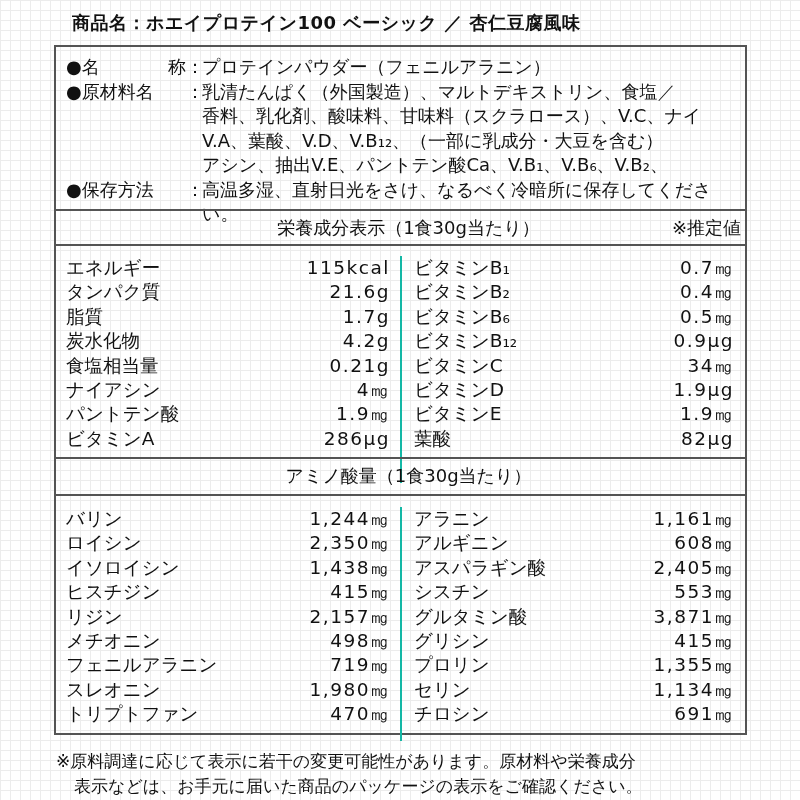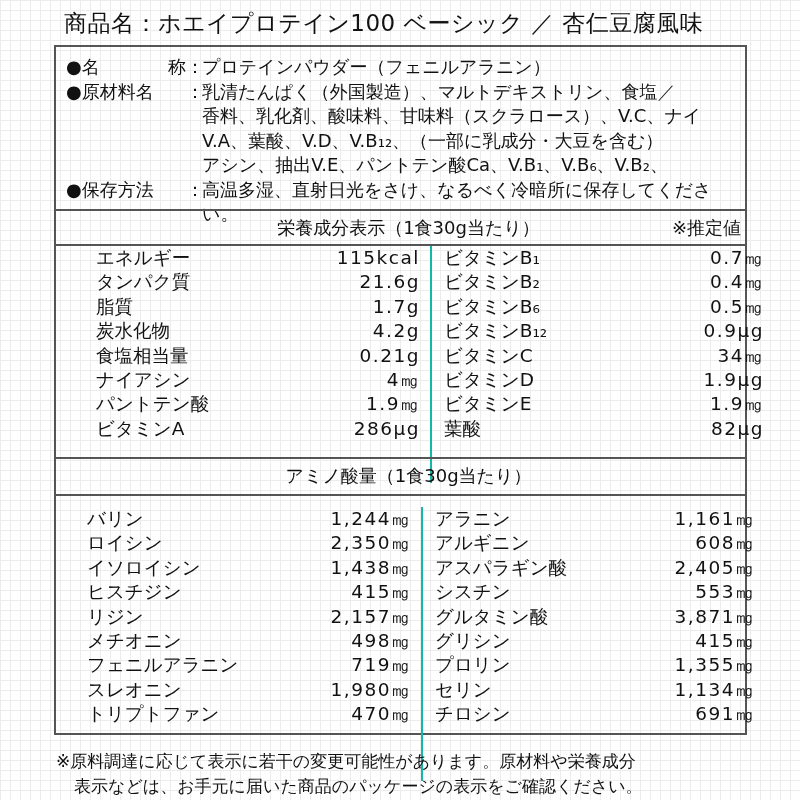--- a/index.html
+++ b/index.html
@@ -7,22 +7,22 @@
     width:800px; height:800px; overflow:hidden; position:relative;
     background-color:#ffffff;
     background-image:
       linear-gradient(to right, #ececec 1px, transparent 1px),
       linear-gradient(to bottom, #ececec 1px, transparent 1px);
     background-size:10px 10px;
     font-family:"DejaVu Sans","Liberation Sans",sans-serif;
     color:#111;
   }
   .title {
-    position:absolute; left:64px; top:8px; height:30px; line-height:30px;
-    font-size:23px; font-weight:normal; letter-spacing:0.5px; white-space:nowrap;
+    position:absolute; left:72px; top:8px; height:30px; line-height:30px;
+    font-size:18px; font-weight:bold; letter-spacing:0.5px; white-space:nowrap;
   }
   .box {
     position:absolute; left:54px; top:45px; width:689px; height:686px;
     border:2px solid #555; box-sizing:content-box; background:transparent;
   }
   .info {
     position:absolute; left:0; top:0; width:689px; height:163px;
     padding:8px 0 0 10px; box-sizing:border-box;
     font-size:18px; line-height:24.5px;
   }
@@ -90,21 +90,21 @@
 
   <div class="hline" style="top:162px;"></div>
 
   <div class="section-head" style="top:164px;">
     <span>栄養成分表示（1食30g当たり）</span>
     <span class="note">※推定値</span>
   </div>
 
   <div class="hline" style="top:197px;"></div>
 
-  <div class="grid2" style="top:199px; height:237px; box-sizing:border-box;margin-left:30px;">
+  <div class="grid2" style="top:199px; height:237px; padding-top:10px; box-sizing:border-box;">
     <div class="col">
       <div class="row">
           <span>エネルギー</span>
           <span class="val">115kcal</span>
         </div>
       <div class="row">
           <span>タンパク質</span>
           <span class="val">21.6g</span>
         </div>
       <div class="row">
@@ -169,21 +169,21 @@
   </div>
 
   <div class="hline" style="top:410px;"></div>
 
   <div class="section-head" style="top:412px;">
     <span>アミノ酸量（1食30g当たり）</span>
   </div>
 
   <div class="hline" style="top:447px;"></div>
 
-  <div class="grid2" style="top:449px; height:285px; padding-top:11px; box-sizing:border-box;margin-left:21px;">
+  <div class="grid2" style="top:449px; height:245px; padding-top:11px; box-sizing:border-box;">
     <div class="col">
       <div class="row">
           <span>バリン</span>
           <span class="val">1,244㎎</span>
         </div>
       <div class="row">
           <span>ロイシン</span>
           <span class="val">2,350㎎</span>
         </div>
       <div class="row">

